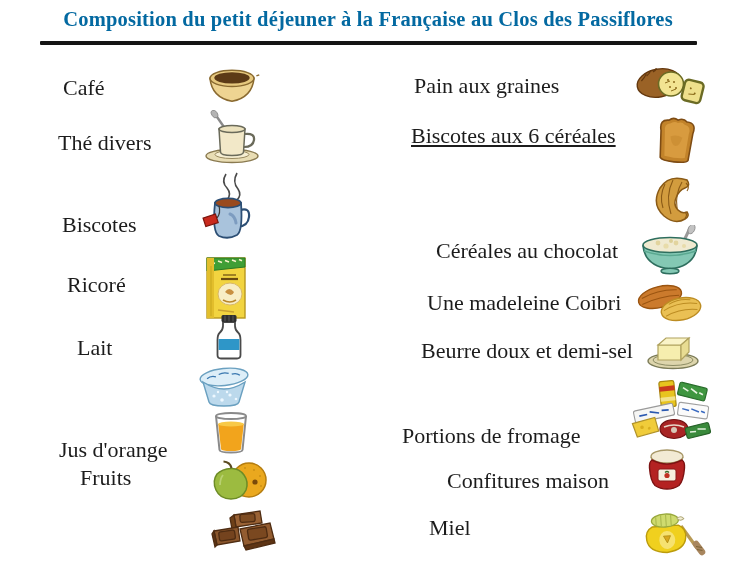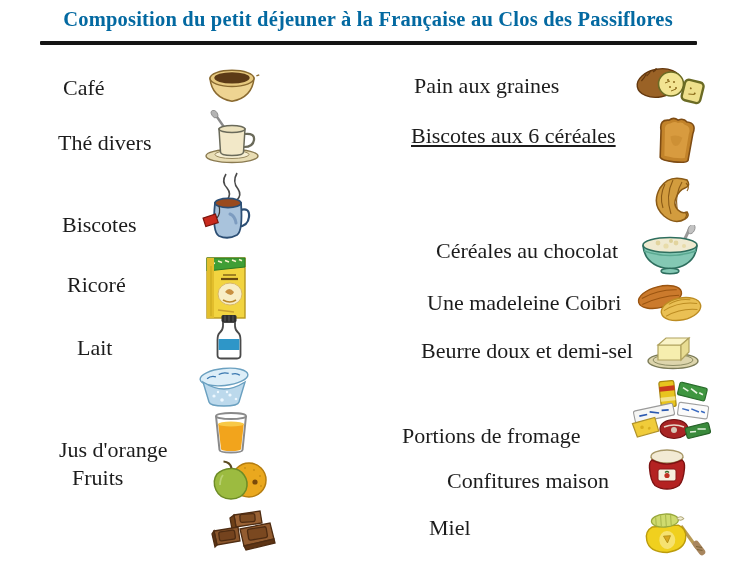--- a/index.html
+++ b/index.html
@@ -114,21 +114,21 @@
       </span>
       <span class="item-label" style="left: 59px; top: 421px; margin-top: 16px;">Jus d'orange</span>
       <span class="item-icon" style="left: 210px; top: 411px; width: 42px; height: 44px;">
         <svg viewBox="0 0 42 44">
           <path d="M8.2 13 L11 38 Q11.3 40 21 40 Q30.7 40 31 38 L33.8 13 Z" fill="#f2a41c"></path>
           <ellipse cx="21" cy="13" rx="12.8" ry="2.6" fill="#f8c948"></ellipse>
           <path d="M6 5 L9.5 39 Q9.8 41.5 21 41.5 Q32.2 41.5 32.5 39 L36 5" fill="none" stroke="#8a8a8a" stroke-width="2"></path>
           <ellipse cx="21" cy="5" rx="15" ry="3" fill="none" stroke="#8a8a8a" stroke-width="1.8"></ellipse>
         </svg>
       </span>
-      <span class="item-label" style="left: 72px; top: 465px;">Fruits</span>
+      <span class="item-label" style="left: 80px; top: 465px;">Fruits</span>
       <span class="item-icon" style="left: 209px; top: 459px; width: 60px; height: 42px;">
         <svg viewBox="0 0 60 42">
           <circle cx="40" cy="21" r="17" fill="#eaa81e" stroke="#b57d10" stroke-width="1.5"></circle>
           <circle cx="46" cy="23" r="2.6" fill="#7a4a0a"></circle>
           <circle cx="36" cy="9" r="0.9" fill="#c88e14"></circle>
           <circle cx="45" cy="11" r="0.9" fill="#c88e14"></circle>
           <circle cx="51" cy="17" r="0.9" fill="#c88e14"></circle>
           <circle cx="52" cy="27" r="0.9" fill="#c88e14"></circle>
           <path d="M8 15 Q3 22 7 31 Q11 40 22 40 Q33 40 37 31 Q40 23 35 16 Q30 9 22 9.5 Q13 10 8 15 Z" fill="#9cbb40" stroke="#6d8c26" stroke-width="1.5"></path>
           <path d="M14 16 Q11 20 11 26" stroke="#b8d070" stroke-width="1.8" fill="none"></path>

